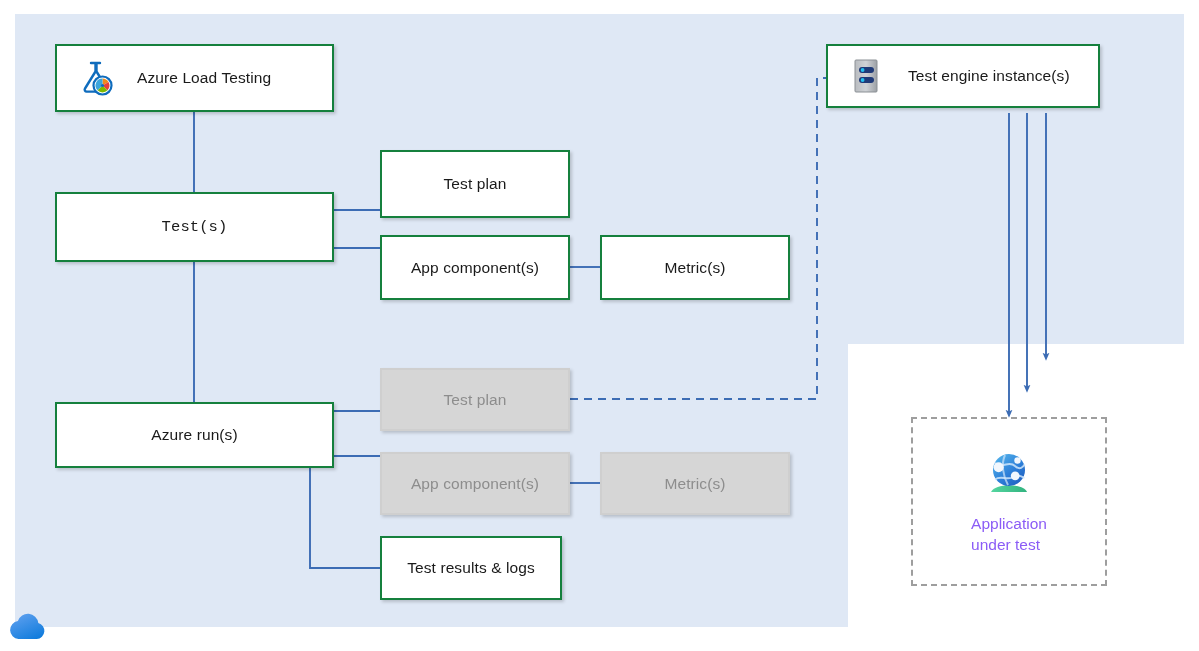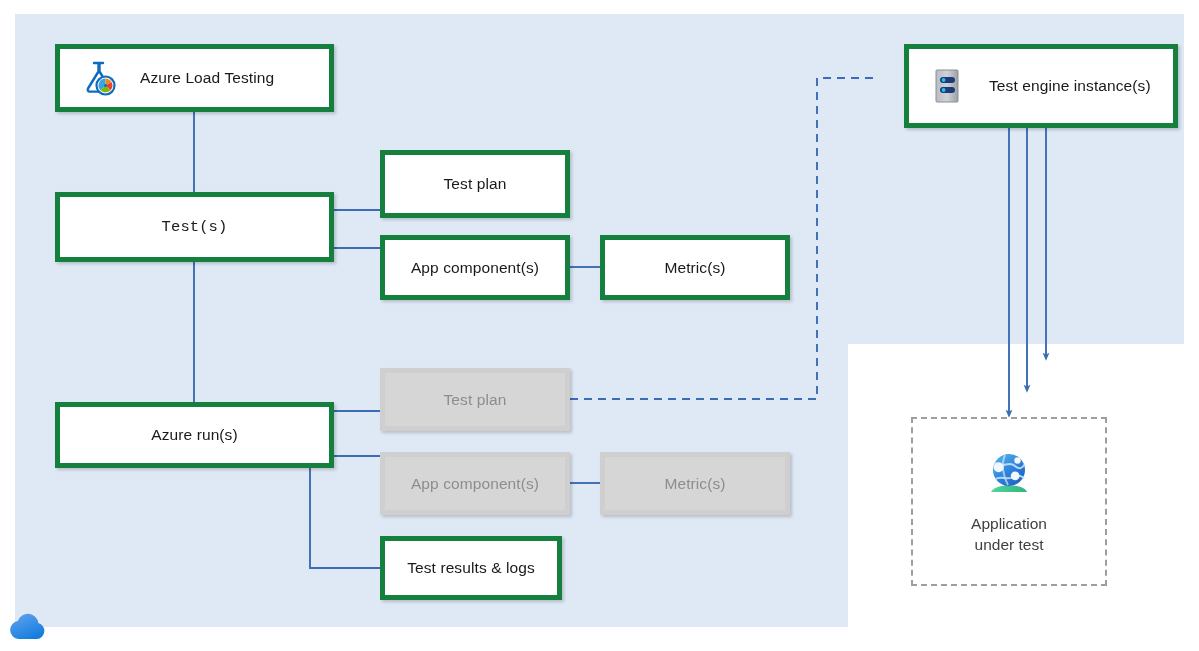--- a/index.html
+++ b/index.html
@@ -29,21 +29,21 @@
     position: absolute;
     left: 848px;
     top: 344px;
     width: 351px;
     height: 307px;
     background: #ffffff;
   }
   .node {
     position: absolute;
     background: #ffffff;
-    border: 5px solid #15803d;
+    border: 2px solid #15803d;
     box-shadow: 2px 2px 3px rgba(0,0,0,0.18);
     box-sizing: border-box;
     display: flex;
     align-items: center;
     justify-content: center;
     color: #1a1a1a;
     font-size: 15.5px;
     letter-spacing: 0.1px;
   }
   .node.gray {
@@ -80,24 +80,23 @@
     right: 0;
     top: 0;
     bottom: 0;
     display: flex;
     flex-direction: column;
     align-items: center;
     justify-content: center;
     gap: 10px;
   }
   .aut-label {
-    text-align: center;
     font-size: 15.5px;
     line-height: 1.35;
-    color: #404040;
+    color: #8b5cf6;
   }
   svg.wires {
     position: absolute;
     left: 0;
     top: 0;
     width: 1199px;
     height: 651px;
     pointer-events: none;
   }
   .cloud-logo {
@@ -197,21 +196,21 @@
   </div>
 
   <div class="node gray" style="left:600px; top:452px; width:190px; height:63px;">
     <span>Metric(s)</span>
   </div>
 
   <div class="node" style="left:380px; top:536px; width:182px; height:64px;">
     <span>Test results &amp; logs</span>
   </div>
 
-  <div class="node with-icon" style="left:904px; top:44px; width:274px; height:84px;">
+  <div class="node with-icon" style="left:826px; top:44px; width:274px; height:64px;">
     <span class="icon-slot">
       <svg width="40" height="40" viewBox="0 0 40 40">
         <defs>
           <linearGradient id="servergrad" x1="0" y1="0" x2="1" y2="0">
             <stop offset="0%" stop-color="#b9bcc0"></stop>
             <stop offset="50%" stop-color="#cfd2d6"></stop>
             <stop offset="100%" stop-color="#9da1a6"></stop>
           </linearGradient>
         </defs>
         <rect x="9" y="4" width="22" height="32" rx="1" fill="url(#servergrad)" stroke="#8b9095" stroke-width="1"></rect>

